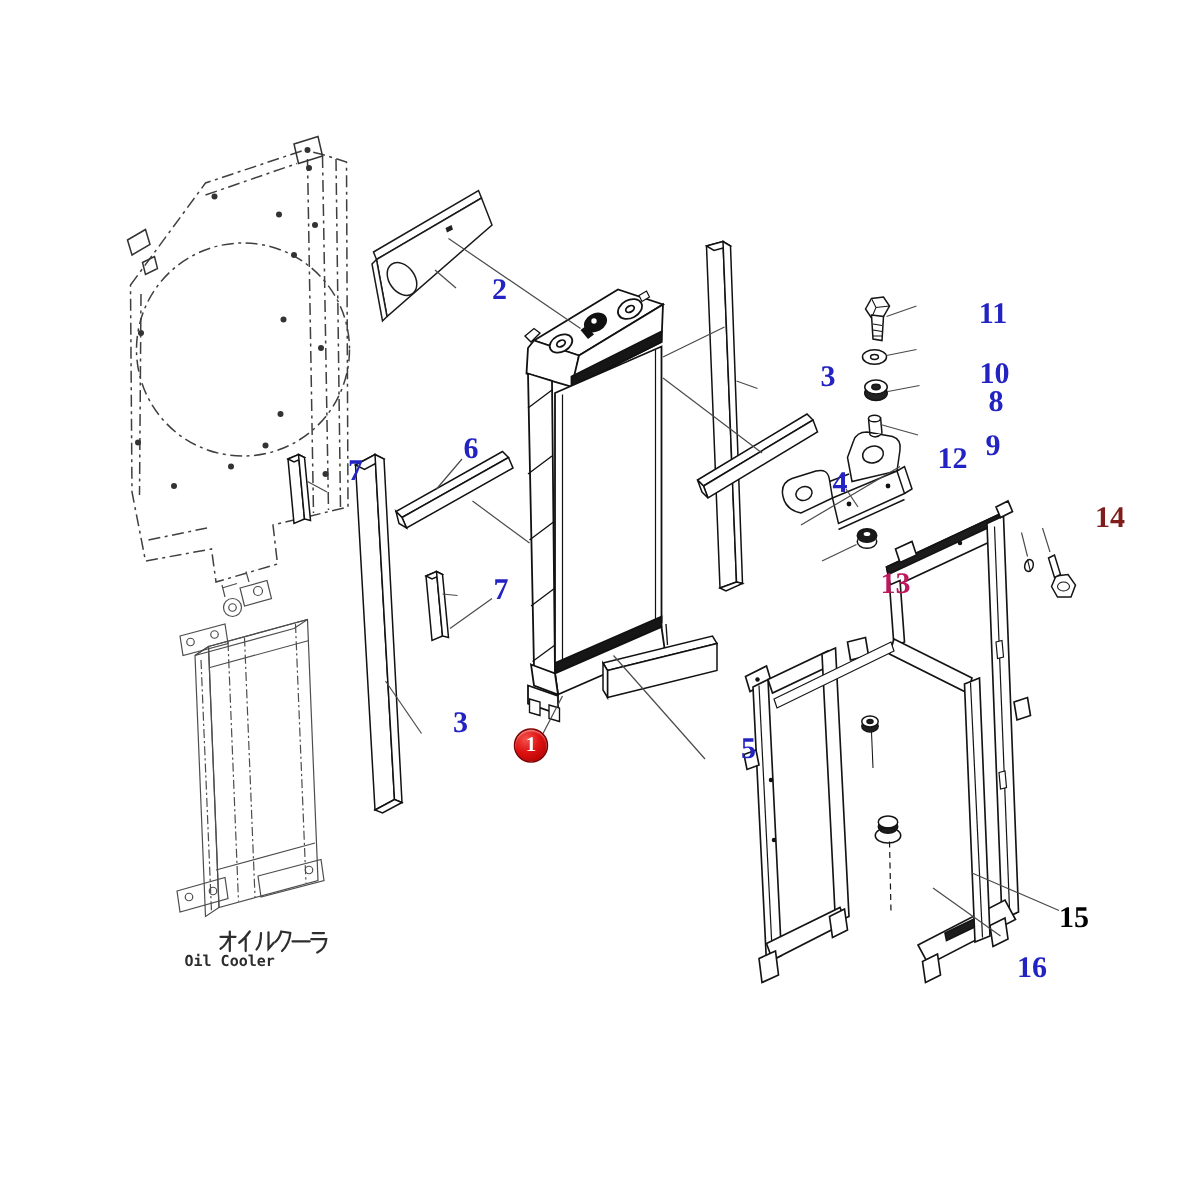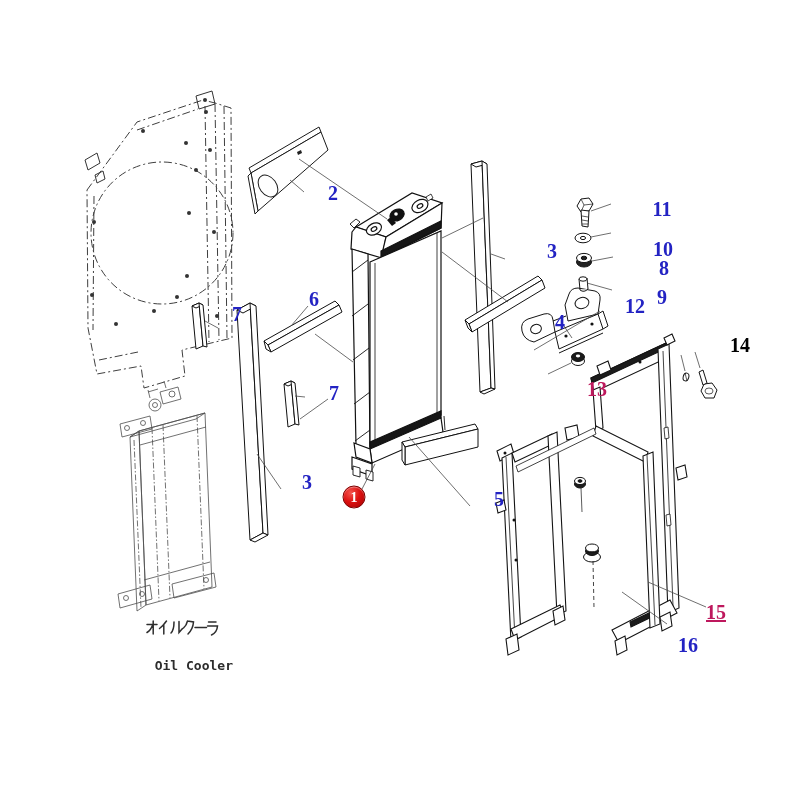--- a/index.html
+++ b/index.html
@@ -6,22 +6,22 @@
   body{width:800px;height:800px;font-family:"Liberation Sans",sans-serif;}
   .stage{position:relative;width:800px;height:800px;background:#fff;overflow:hidden;}
   svg.art{position:absolute;left:0;top:0;}
   .callout-layer{position:absolute;left:0;top:0;width:800px;height:800px;}
   .callout{position:absolute;transform:translate(-50%,-50%);font-family:"Liberation Serif",serif;
            font-weight:700;font-size:20px;line-height:1;cursor:pointer;user-select:none;}
   .callout.selected{width:21px;height:21px;border-radius:50%;
            background:radial-gradient(circle at 35% 30%, #f4534d 0%, #dd1111 45%, #a30000 100%);
            border:1px solid #7c0000;color:#fff;font-size:14px;display:flex;align-items:center;
            justify-content:center;box-shadow:inset 0 1px 1px rgba(255,255,255,.45);}
-  .caption-en{position:absolute;left:123px;top:658px;width:110px;text-align:right;
-           font-family:"DejaVu Sans Mono",monospace;font-weight:700;font-size:13px;color:#2d2d2d;}
+  .caption-en{position:absolute;left:123px;top:636px;width:110px;text-align:left;
+           font-family:"DejaVu Sans Mono",monospace;font-weight:700;font-size:10px;color:#2d2d2d;}
   .sr{position:absolute;width:1px;height:1px;overflow:hidden;clip:rect(0 0 0 0);white-space:nowrap;}
 </style>
 </head>
 <body>
 
 <div class="stage">
 
 <svg class="art" width="800" height="800" viewBox="0 0 800 800">
 
   <g fill="none" stroke="#3f3f3f" stroke-width="1">
@@ -297,20 +297,20 @@
       <div class="callout" style="left: 334px; top: 393px; color: rgb(35, 35, 195);">7</div>
       <div class="callout" style="left: 307px; top: 482px; color: rgb(35, 35, 195);">3</div>
       <div class="callout selected" style="left: 354px; top: 497px;">1</div>
       <div class="callout" style="left: 552px; top: 251px; color: rgb(35, 35, 195);">3</div>
       <div class="callout" style="left: 662px; top: 209px; color: rgb(35, 35, 195);">11</div>
       <div class="callout" style="left: 663px; top: 237px; color: rgb(35, 35, 195); margin-top: 12px;">10</div>
       <div class="callout" style="left: 664px; top: 268px; color: rgb(35, 35, 195);">8</div>
       <div class="callout" style="left: 662px; top: 297px; color: rgb(35, 35, 195);">9</div>
       <div class="callout" style="left: 588px; top: 306px; color: rgb(35, 35, 195); margin-left: 47px;">12</div>
       <div class="callout" style="left: 560px; top: 322px; color: rgb(35, 35, 195);">4</div>
-      <div class="callout" style="left: 740px; top: 345px; color: #000000;">14</div>
+      <div class="callout" style="left: 740px; top: 345px; color: #7f1d1d;">14</div>
       <div class="callout" style="left: 597px; top: 389px; color: #be185d;">13</div>
       <div class="callout" style="left: 499px; top: 499px; color: rgb(35, 35, 195);">5</div>
-      <div class="callout" style="left: 716px; top: 612px; color: #be185d; text-decoration: underline;">15</div>
+      <div class="callout" style="left: 716px; top: 612px; color: #000000;">15</div>
       <div class="callout" style="left: 688px; top: 633px; color: rgb(35, 35, 195); margin-top: 12px;">16</div>
     </div>
 
 </div>
 
 </body></html>

